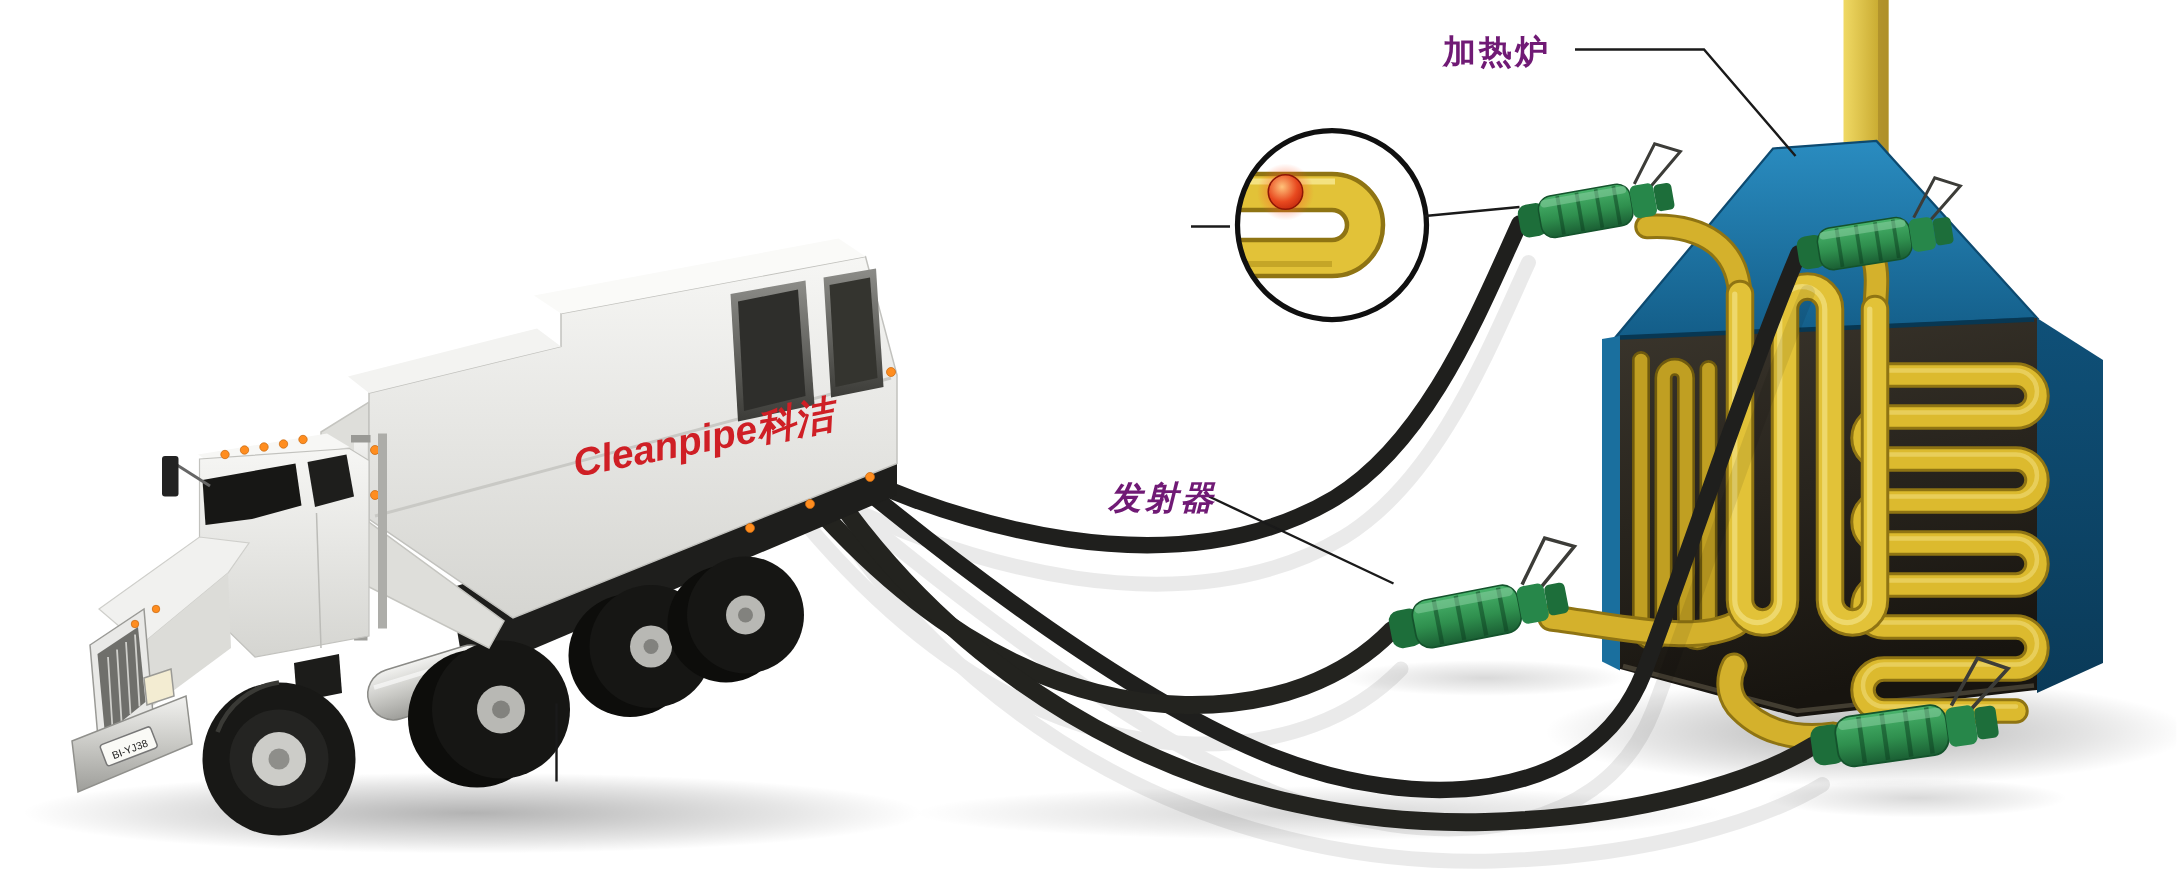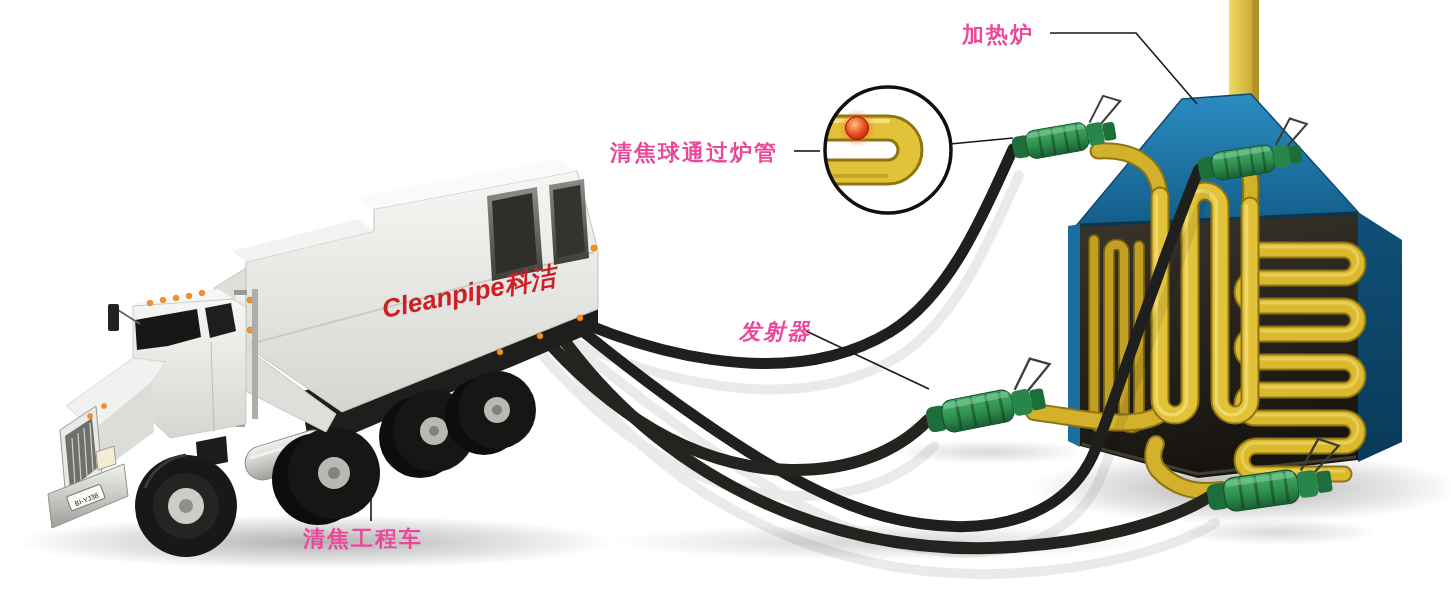--- a/index.html
+++ b/index.html
@@ -9,21 +9,21 @@
     background:#ffffff;
     overflow:hidden;
     font-family:"Liberation Sans","DejaVu Sans",sans-serif;
   }
   .scene svg{position:absolute;left:0;top:0;}
   .label{
     position:absolute;
     font-weight:bold;
     font-size:22px;
     letter-spacing:2px;
-    color:#ec4899;
+    color:#701a75;
     white-space:nowrap;
     user-select:none;
   }
   .label-furnace{left:962px;top:20px;}
   .label-inset{left:610px;top:138px;}
   .label-launcher{left:739px;top:317px;font-style:italic;}
   .label-truck{left:303px;top:524px;}
 </style>
 </head>
 <body>
@@ -298,17 +298,15 @@
   <g fill="none" stroke="#1a1a1a" stroke-width="1.6">
     <polyline points="1050,33 1136,33 1197,104"></polyline>
     <line x1="794" y1="151" x2="820" y2="151"></line>
     <line x1="950" y1="144" x2="1013" y2="138"></line>
     <line x1="806" y1="331" x2="929" y2="389"></line>
     <line x1="371" y1="469" x2="371" y2="521"></line>
   </g>
 </svg>
 
 <div class="label label-furnace">加热炉</div>
-<div class="label label-inset">清焦球通过炉管</div>
 <div class="label label-launcher">发射器</div>
-<div class="label label-truck">清焦工程车</div>
 
 </div>
 
 </body></html>

